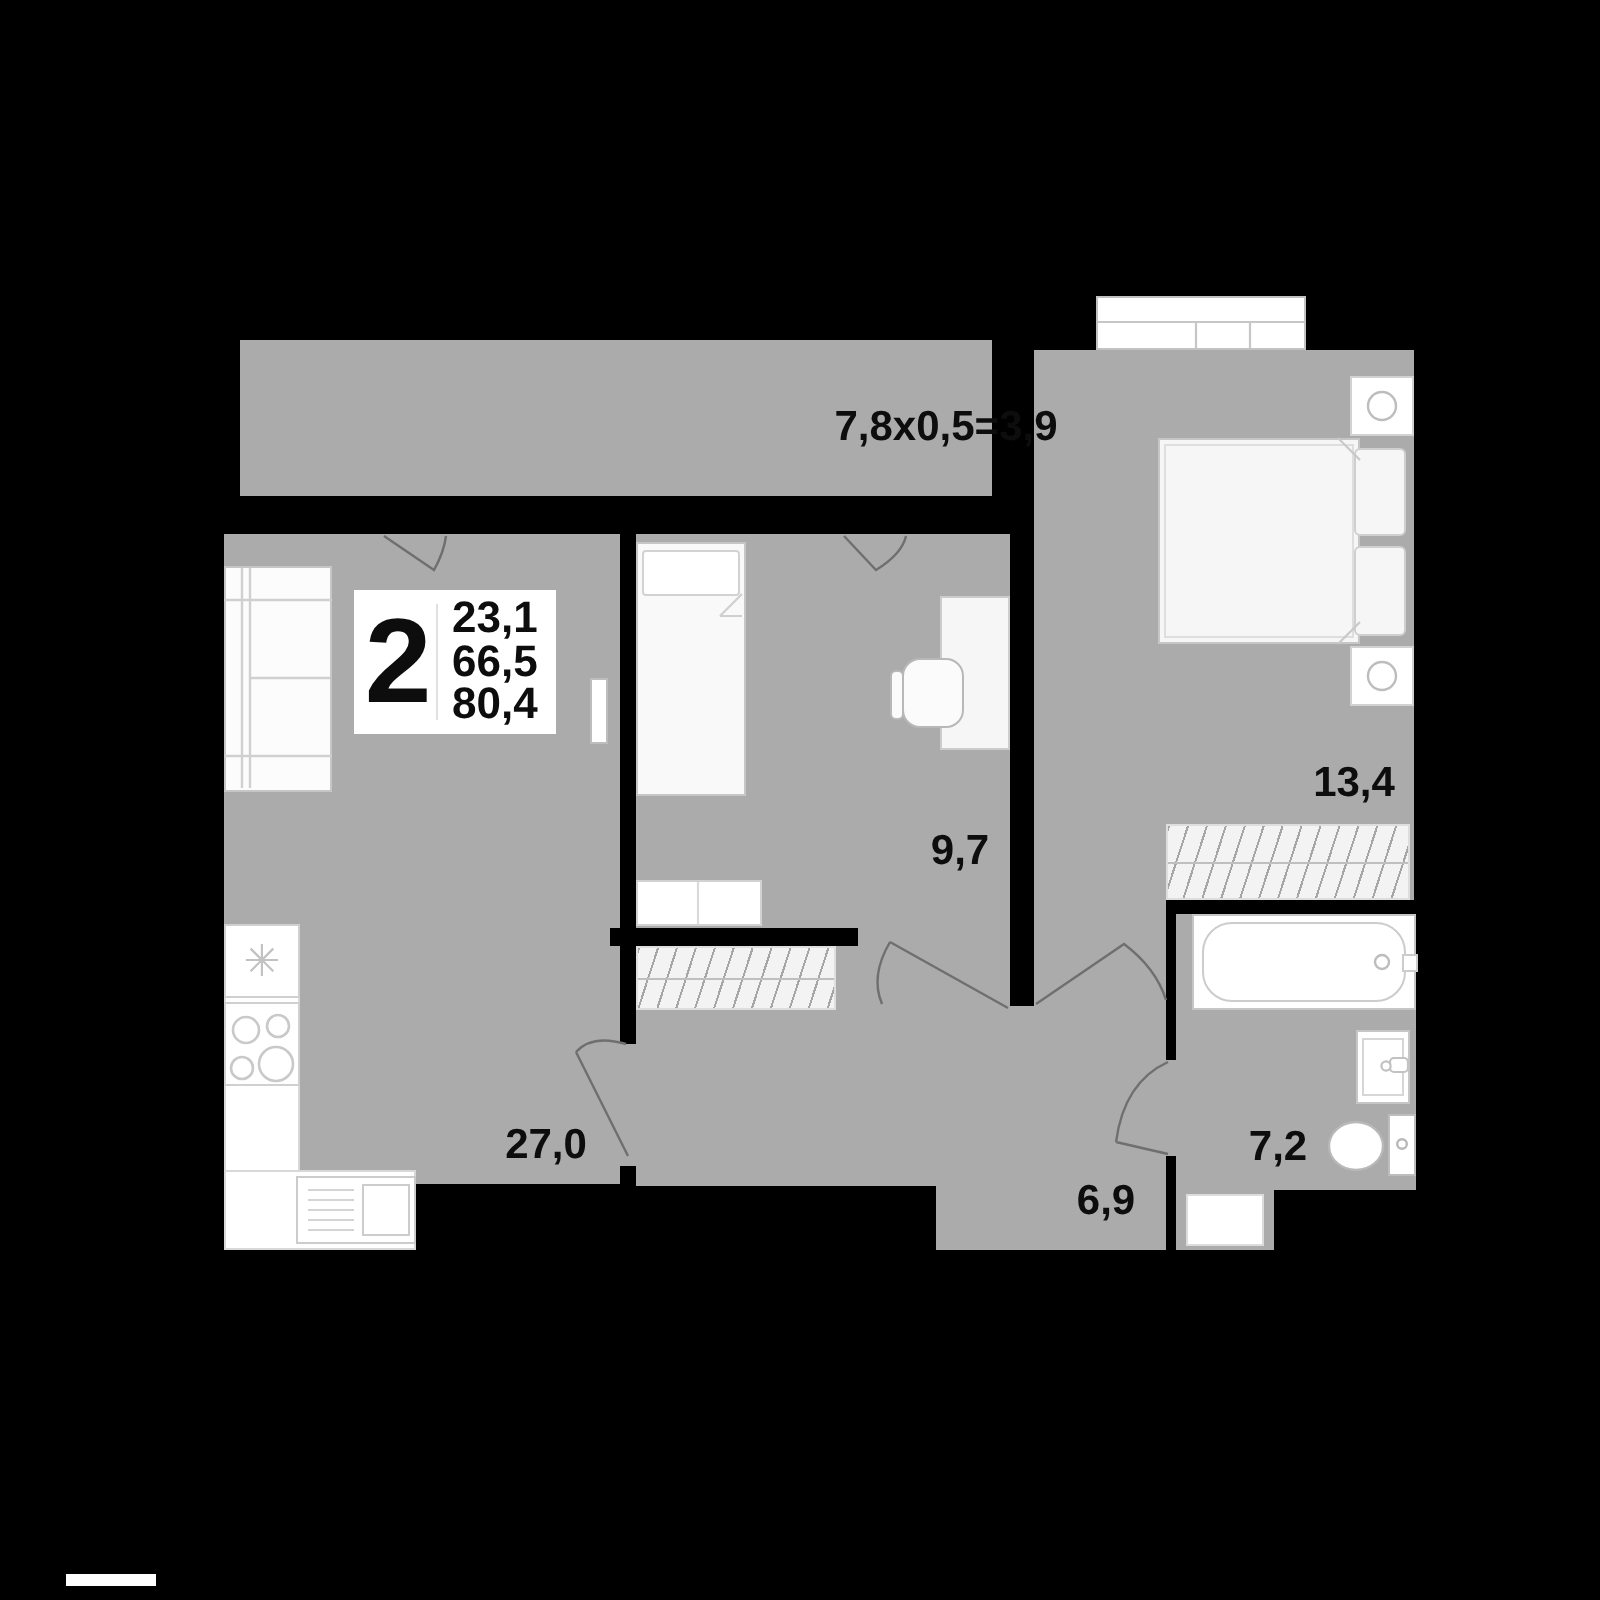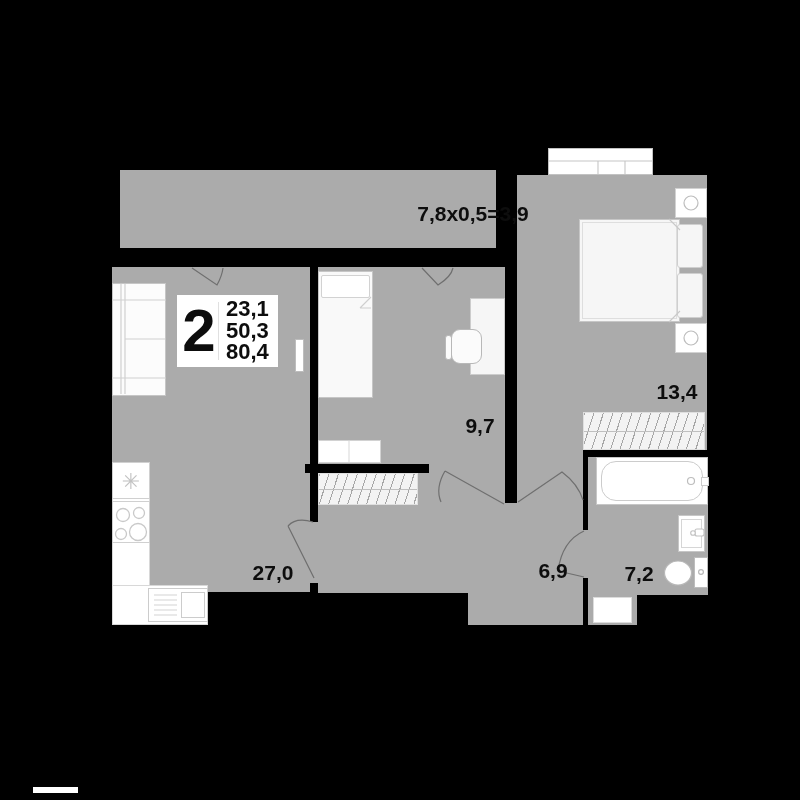--- a/index.html
+++ b/index.html
@@ -37,21 +37,21 @@
 
   <div class="abs wall" style="left:505px;top:267px;width:12px;height:236px;"></div>
   <div class="abs wall" style="left:305px;top:464px;width:124px;height:9px;"></div>
 
   <div class="abs wbox" style="left:112px;top:283px;width:54px;height:113px;background:#fcfcfc;"></div>
   <div class="abs" style="left:177px;top:295px;width:101px;height:72px;background:#fff;">
     <div class="abs num" style="left:0;top:0;width:44px;height:72px;font-size:60px;line-height:72px;text-align:center;">2</div>
     <div class="abs" style="left:41px;top:7px;width:1px;height:58px;background:#e0e0e0;"></div>
     <div class="abs" style="left:49px;top:3px;font-size:22px;line-height:21.5px;font-weight:bold;color:#0d0d0d;">
       <div>23,1</div>
-      <div>50,3</div>
+      <div>66,5</div>
       <div>80,4</div>
     </div>
   </div>
   <div class="abs wbox" style="left:295px;top:339px;width:9px;height:33px;border-color:#bdbdbd;"></div>
   <div class="abs wbox" style="left:112px;top:462px;width:38px;height:163px;border-color:#d8d8d8;"></div>
   <div class="abs wbox" style="left:112px;top:585px;width:96px;height:40px;border-color:#d8d8d8;"></div>
   <div class="abs wbox" style="left:112px;top:462px;width:38px;height:37px;border-color:#d0d0d0;">
     <div class="abs" style="left:0;top:0;width:36px;height:35px;line-height:37px;text-align:center;font-size:22px;color:#c2c2c2;font-family:'DejaVu Sans',sans-serif;">✳</div>
   </div>
   <div class="abs wbox" style="left:112px;top:501px;width:38px;height:42px;border-color:#d0d0d0;"></div>
@@ -132,17 +132,17 @@
       <path d="M504 504 L445 471 M445 471 Q435 488 441 502"></path>
       <path d="M518 502 L562 472 Q578 484 583 500"></path>
       <path d="M584 577 L558 571 M584 531 Q562 541 558 571"></path>
     </g>
   </svg>
 
   <div class="abs label" style="left:433px;top:214px;margin-left:40px;">7,8x0,5=3,9</div>
   <div class="abs label" style="left:273px;top:573px;">27,0</div>
   <div class="abs label" style="left:677px;top:392px;">13,4</div>
   <div class="abs label" style="left:480px;top:426px;">9,7</div>
-  <div class="abs label" style="left:553px;top:571px;">6,9</div>
+  <div class="abs label" style="left:553px;top:601px;">6,9</div>
   <div class="abs label" style="left:639px;top:574px;">7,2</div>
 
   <div class="abs" style="left:33px;top:787px;width:45px;height:6px;background:#fff;"></div>
 </div>
 
 </body></html>

